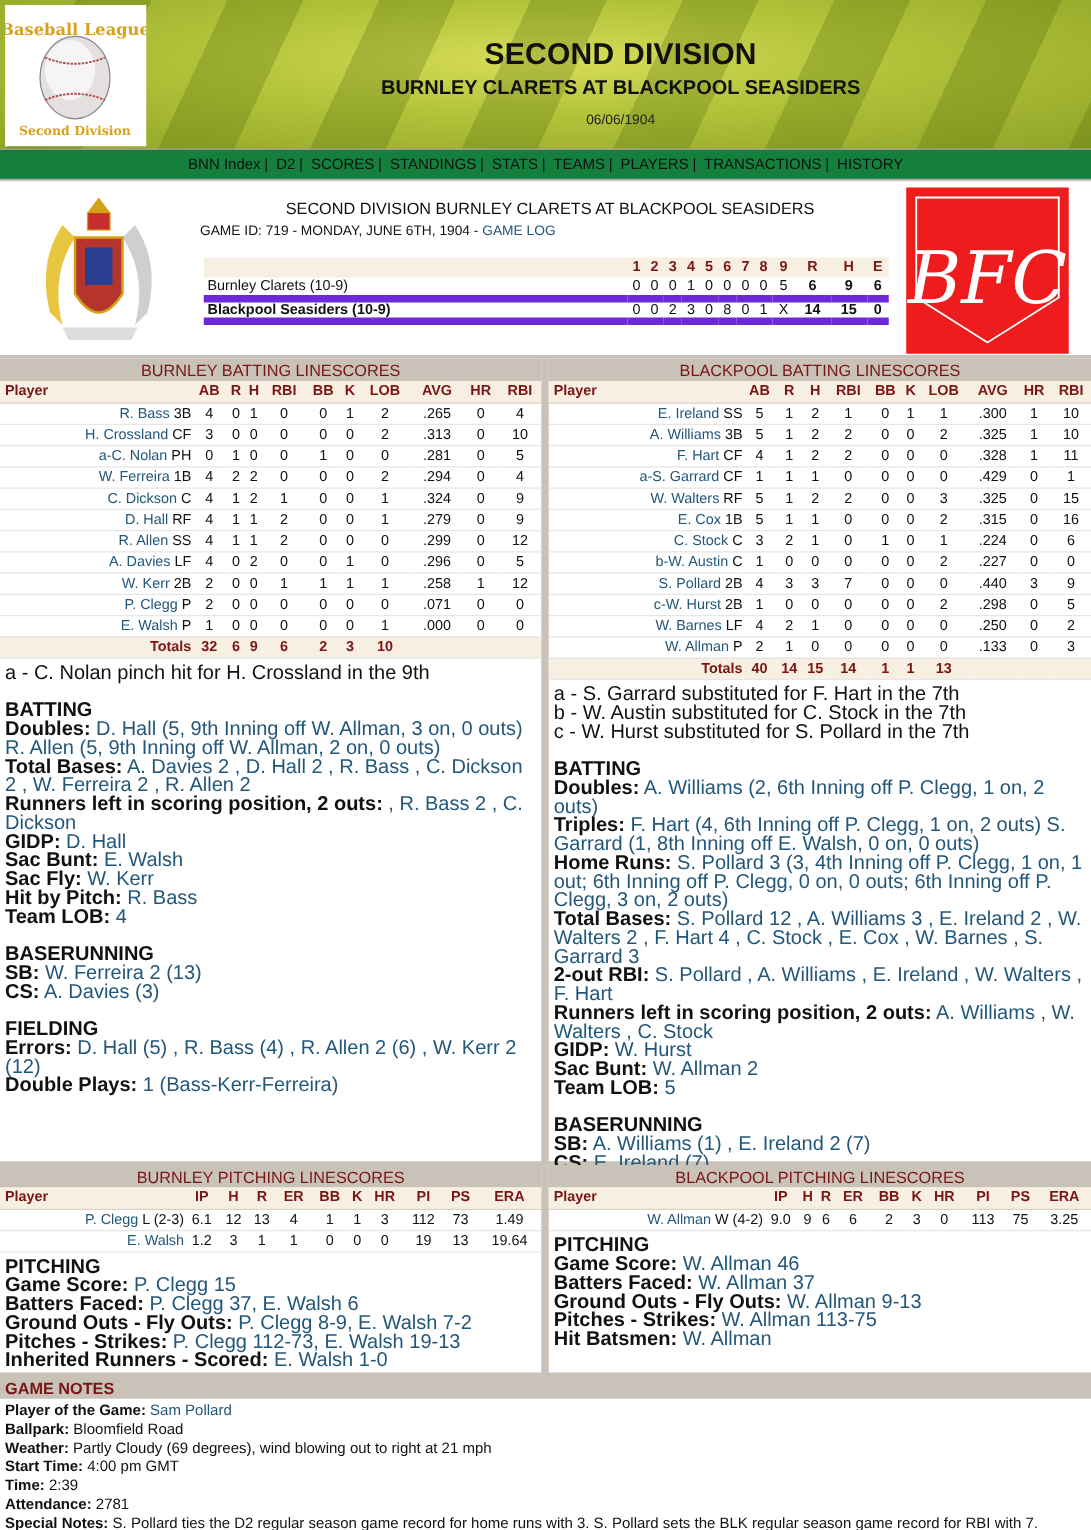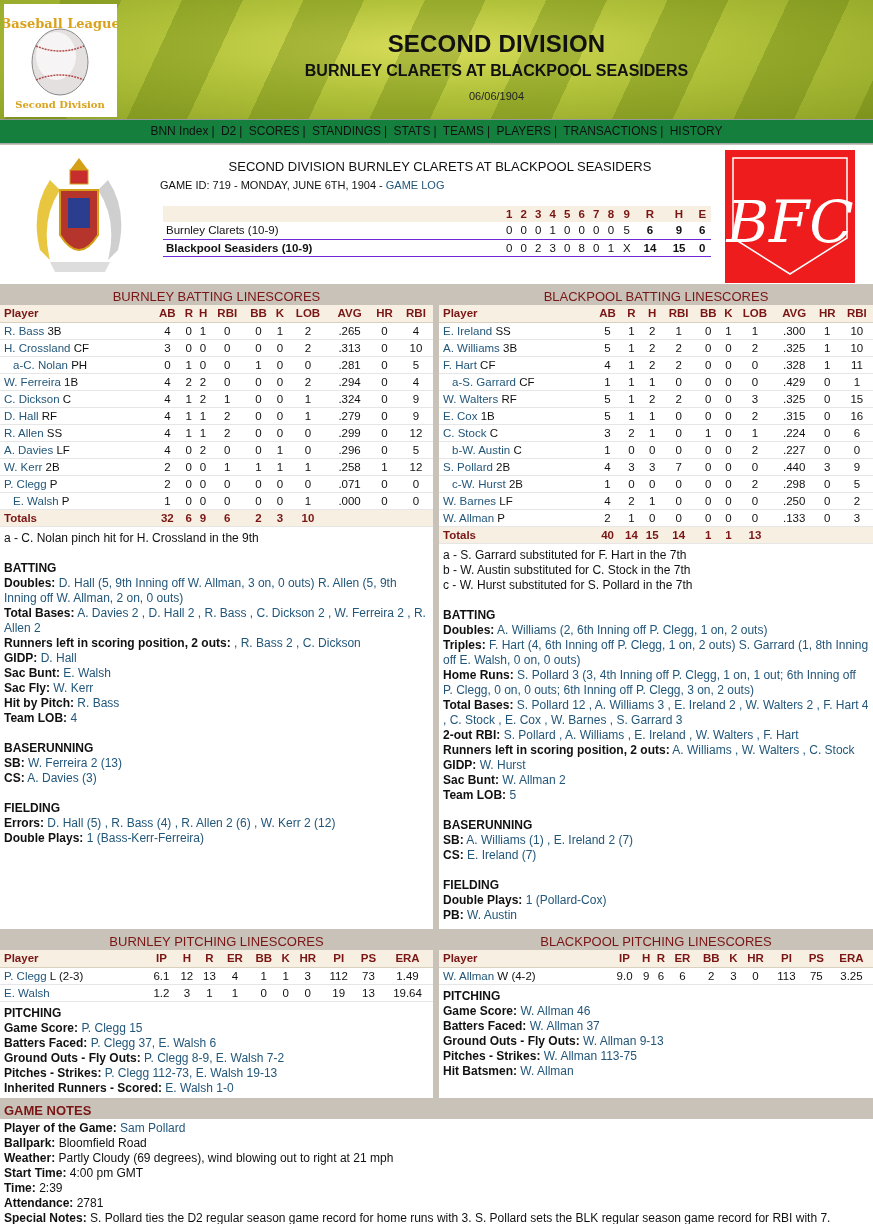--- a/index.html
+++ b/index.html
@@ -16,35 +16,35 @@
   .banner .date { font-size: 11px; margin-top: 10px; color: #222; }
   .nav { height: 24px; background: #15803d; text-align: center; font-size: 12px; line-height: 22px; border-bottom: 1px solid #aaa; color:#111; }
   .nav span.sep { padding: 0 3px; }
   .header-panel { position: relative; height: 142px; background: #fff; margin: 1px 0 0 0; border-bottom: 3px solid #c9c2b8; }
   .crest { position: absolute; left: 10px; top: 5px; width: 138px; height: 130px; }
   .team-logo { position: absolute; left: 725px; top: 5px; width: 130px; height: 133px; background: #ee1c1c; }
   .hp-title { position: absolute; left: 160px; width: 560px; top: 14px; text-align: center; font-size: 13px; font-weight: normal; color: #111; }
   .hp-sub { position: absolute; left: 160px; width: 560px; top: 34px; text-align: left; font-size: 11px; font-weight: normal; }
   table.ls { position: absolute; left: 163px; top: 61px; width: 548px; border-collapse: collapse; font-size: 11.5px; }
   table.ls th { background: #f7efe1; color: #7a1515; font-weight: bold; height: 16px; text-align: center; }
-  table.ls td { height: 17px; border-bottom: 1px solid #6d28d9; text-align: center; }
+  table.ls td { height: 17px; border-bottom: 6px solid #6d28d9; text-align: center; }
   table.ls td.name { text-align: left; padding-left: 3px; }
   table.ls .b { font-weight: bold; }
   .cols { display: flex; gap: 6px; }
   .col { width: 433px; background: #fff; }
   .col.right { width: 434px; }
   .sec-head { background: #c9c2b8; color: #7a1515; font-weight: normal; font-size: 13px; text-align: center; height: 18px; line-height: 19px; }
   table.bx { width: 100%; border-collapse: collapse; font-size: 11.5px; }
   table.bx th { background: #f7efe1; color: #7a1515; font-weight: bold; text-align: center; height: 17px; border-bottom: 1px solid #d9d0c0; }
   table.bx th.pl { text-align: left; padding-left: 4px; }
   table.bx td { text-align: center; height: 17px; border-bottom: 1px solid #e6e6e6; color: #111; }
-  table.bx td.pl { text-align: left; padding-left: 4px; white-space: nowrap; }
+  table.bx td.pl { text-align: right; padding-left: 4px; white-space: nowrap; }
   table.bx td.pl.sub { padding-left: 13px; }
   table.bx tr.tot td { background: #f7efe1; color: #7a1515; font-weight: bold; }
-  .notes { padding: 4px 4px 6px 4px; font-size: 12px; line-height: 15px; color: #111; }
+  .notes { padding: 4px 4px 6px 4px; font-size: 16px; line-height: 15px; color: #111; }
   .notes b { font-weight: bold; }
   .notes .gap { height: 15px; }
   .gn-head { background: #c9c2b8; color: #7a1515; font-weight: bold; font-size: 13px; height: 18px; line-height: 19px; padding-left: 4px; }
   .gn { background: #fff; padding: 2px 4px 4px 4px; font-size: 12px; line-height: 15px; }
 </style>
 </head>
 <body>
 
 <div class="banner">
   <div class="logo">

